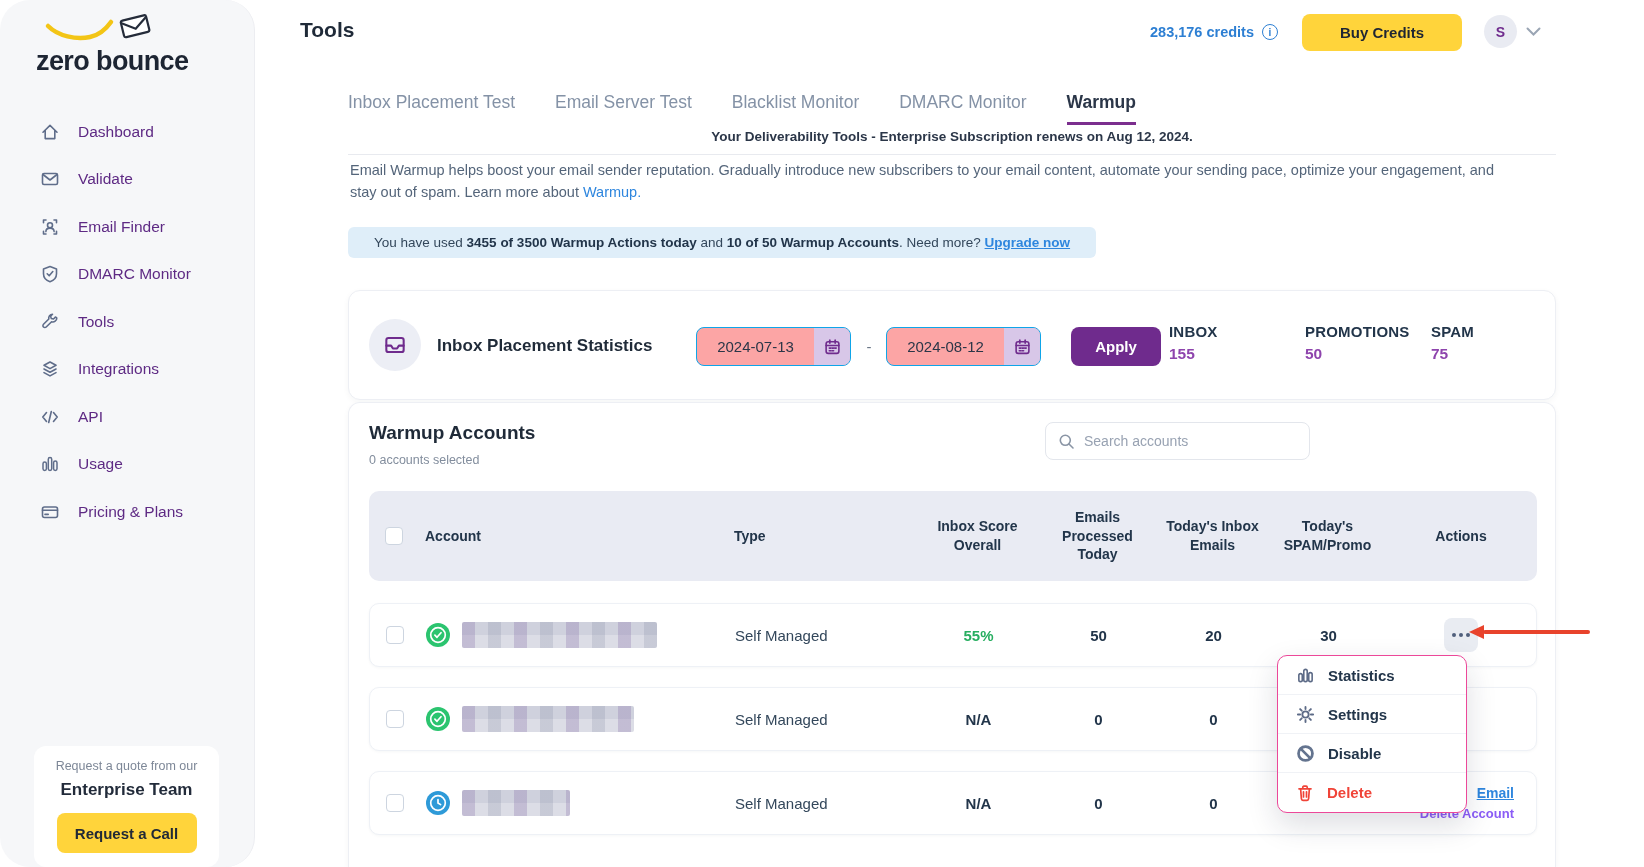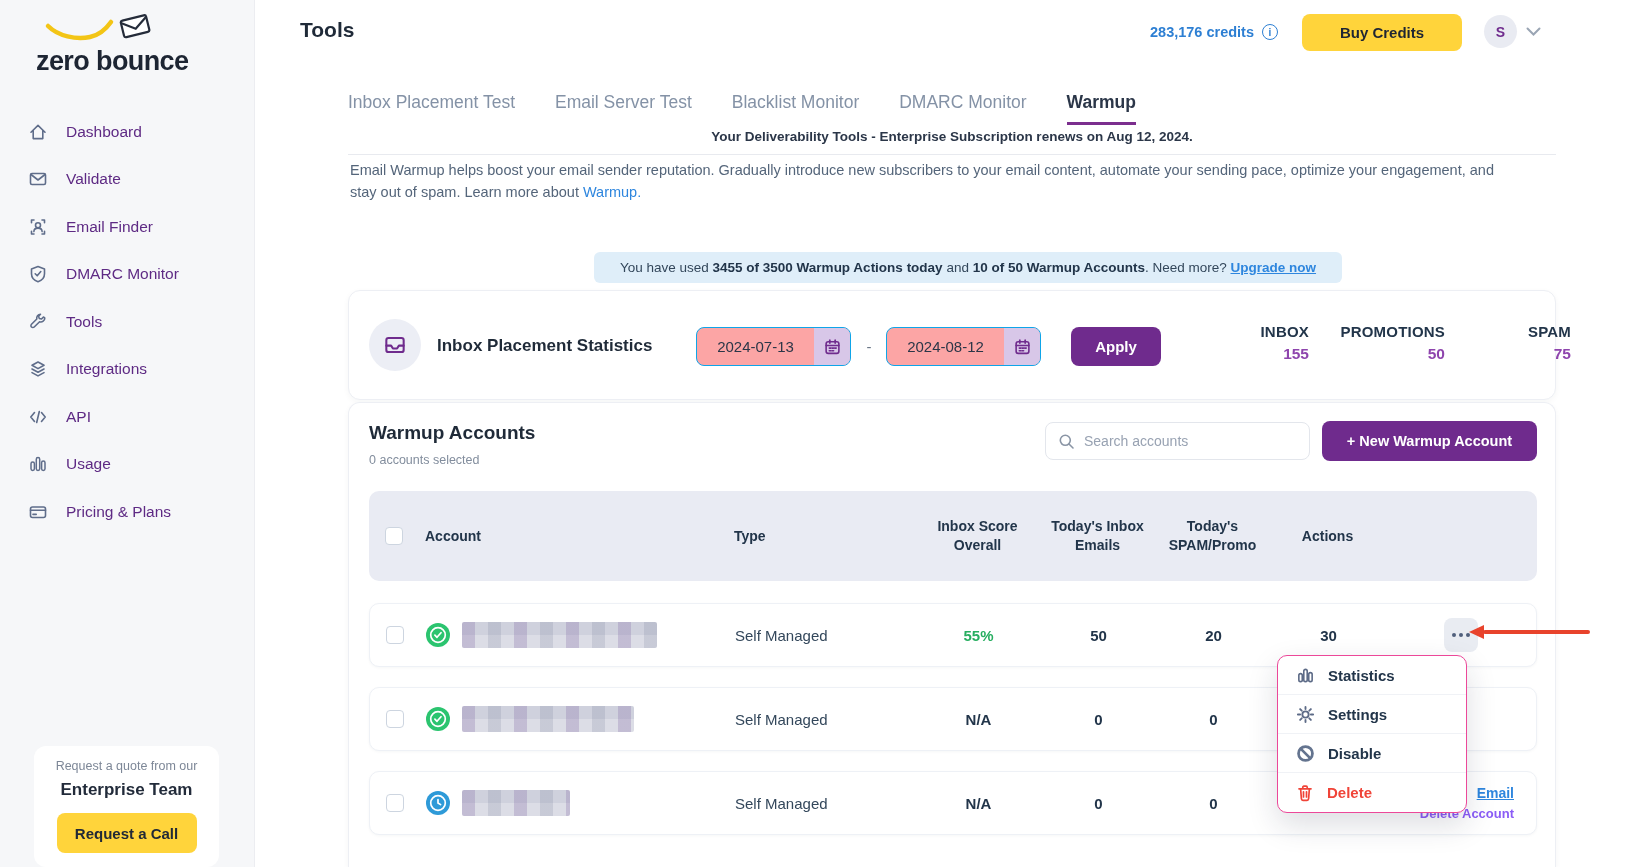--- a/index.html
+++ b/index.html
@@ -1,27 +1,27 @@
 <!DOCTYPE html>
 <html><head>
 <meta charset="utf-8">
 <style>
   * { margin:0; padding:0; box-sizing:border-box; }
   html,body { width:1644px; height:867px; overflow:hidden; background:#fff;
     font-family:"Liberation Sans", sans-serif; color:#22354a; }
 
   
   #sidebar { position:absolute; left:0; top:0; width:255px; height:867px;
-    background:#f6f7f9; border-right:1px solid #ecedf1; }
+    background:#f6f7f9; border-right:1px solid #ecedf1;border-radius:30px; }
   #logo { position:absolute; left:34px; top:14px; width:160px; height:66px; }
   #logo .swoosh { position:absolute; left:8px; top:0; }
   #logo .word { position:absolute; left:2px; top:32px; font-size:27px; font-weight:800;
     letter-spacing:-0.6px; color:#1d2533; }
   .nav { position:absolute; left:0; top:108px; width:255px; }
-  .nav-item { display:flex; align-items:center; height:47.5px; padding-left:28px; gap:18px;
+  .nav-item { display:flex; align-items:center; height:47.5px; padding-left:40px; gap:18px;
     color:#5e2a84; font-size:15.5px; font-weight:500; cursor:pointer; }
   .nav-item svg { flex:0 0 auto; }
 
   #ent-card { position:absolute; left:34px; top:746px; width:185px; height:121px;
     background:#fff; border-radius:12px; text-align:center; padding-top:13px; }
   #ent-card .l1 { font-size:12.5px; color:#7d8797; }
   #ent-card .l2 { font-size:17px; font-weight:700; color:#222b3a; margin-top:7px; }
   #ent-card .btn { margin-top:13px; width:140px; height:40px; background:#ffd43b;
     border:none; border-radius:8px; font-family:inherit; font-size:15px; font-weight:700;
     color:#212936; cursor:pointer; }
@@ -47,21 +47,21 @@
   .tab { padding-bottom:9px; cursor:pointer; border-bottom:3px solid transparent; }
   .tab.active { color:#2b3648; font-weight:700; border-bottom-color:#7b2e8e; }
   #sub-note { position:absolute; left:348px; top:129px; width:1208px; text-align:center;
     font-size:13.5px; font-weight:600; color:#2b3648; }
   #tab-divider { position:absolute; left:348px; top:154px; width:1208px; height:1px; background:#e8eaef; }
 
   #intro { position:absolute; left:350px; top:159px; width:1170px; font-size:14.5px;
     line-height:22px; color:#54657a; }
   #intro a { color:#2e86de; text-decoration:none; cursor:pointer; }
 
-  #banner-wrap { position:absolute; left:364px; top:227px; width:1208px; display:flex; justify-content:center;margin-top:25px; }
+  #banner-wrap { position:absolute; left:348px; top:227px; width:1208px; display:flex; justify-content:flex-start; }
   #banner { background:#dfeef9; border-radius:6px; padding:8px 26px; font-size:13.5px; color:#33475b; }
   #banner b { color:#22354a; }
   #banner a { color:#2e86de; text-decoration:underline; font-weight:600; cursor:pointer; }
 
   
   .card { background:#fff; border:1px solid #edeff4; border-radius:12px;
     box-shadow:0 2px 6px rgba(30,40,60,.04); }
   #ips-card { position:absolute; left:348px; top:290px; width:1208px; height:110px; }
   #ips-icon { position:absolute; left:20px; top:28px; width:52px; height:52px; border-radius:50%;
     background:#eceef5; display:flex; align-items:center; justify-content:center; }
@@ -72,21 +72,21 @@
   .date-field .val { flex:1; display:flex; align-items:center; justify-content:center;
     font-size:15px; color:#2b3648; }
   .date-field .cal { width:36px; background:#d8c7e8; display:flex; align-items:center;
     justify-content:center; cursor:pointer; }
   #date-from { left:347px; } #date-to { left:537px; }
   #date-sep { position:absolute; left:508px; top:36px; width:24px; height:39px; display:flex;
     align-items:center; justify-content:center; color:#6b7787; font-size:15px; }
   #apply-btn { position:absolute; left:722px; top:36px; width:90px; height:39px;
     background:#6f2b8d; color:#fff; border:none; border-radius:8px; font-family:inherit;
     font-size:15px; font-weight:700; cursor:pointer; }
-  .stat { position:absolute; top:32px; width:140px; text-align:right; }
+  .stat { position:absolute; top:32px; width:140px; text-align:left; }
   .stat .lab { font-size:15px; font-weight:700; color:#22354a; letter-spacing:.2px; }
   .stat .val { margin-top:5px; font-size:15.5px; font-weight:700; color:#8e44ad; }
   #stat-0 { left:820px; } #stat-1 { left:956px; } #stat-2 { left:1082px; }
 
   
   #wa-card { position:absolute; left:348px; top:402px; width:1208px; height:466px;
     border-radius:12px 12px 0 0; border-bottom:none; }
   #wa-title { position:absolute; left:20px; top:19px; font-size:19px; font-weight:800; color:#1f2a38; }
   #wa-selected { position:absolute; left:20px; top:50px; font-size:12.5px; color:#828d9d; }
   #wa-search { position:absolute; left:696px; top:19px; width:265px; height:38px;
@@ -328,29 +328,29 @@
   <div id="wa-title">Warmup Accounts</div>
   <div id="wa-selected">0 accounts selected</div>
 
   <div id="wa-search">
     <svg width="17" height="17" viewBox="0 0 17 17" fill="none" stroke="#8a95a5" stroke-width="1.6" stroke-linecap="round">
         <circle cx="7.3" cy="7.3" r="5"></circle>
         <line x1="11" y1="11" x2="15" y2="15"></line>
       </svg>
     <input placeholder="Search accounts" style="">
   </div>
-  <button id="wa-new-btn">+ New Warmup Account</button>
 
   <div id="thead" class="grid-row">
     <div>
         <div class="checkbox"></div>
       </div>
     <div class="l">Account</div>
     <div class="l type-cell">Type</div>
     <div class="c">Inbox Score Overall</div>
+    <div class="c">Emails Processed Today</div>
     <div class="c">Today's Inbox Emails</div>
     <div class="c">Today's SPAM/Promo</div>
     <div class="c">Actions</div>
   </div>
 
   <div id="row-0" class="row grid-row">
     <div>
         <div class="checkbox"></div>
       </div>
     <div class="acct">

